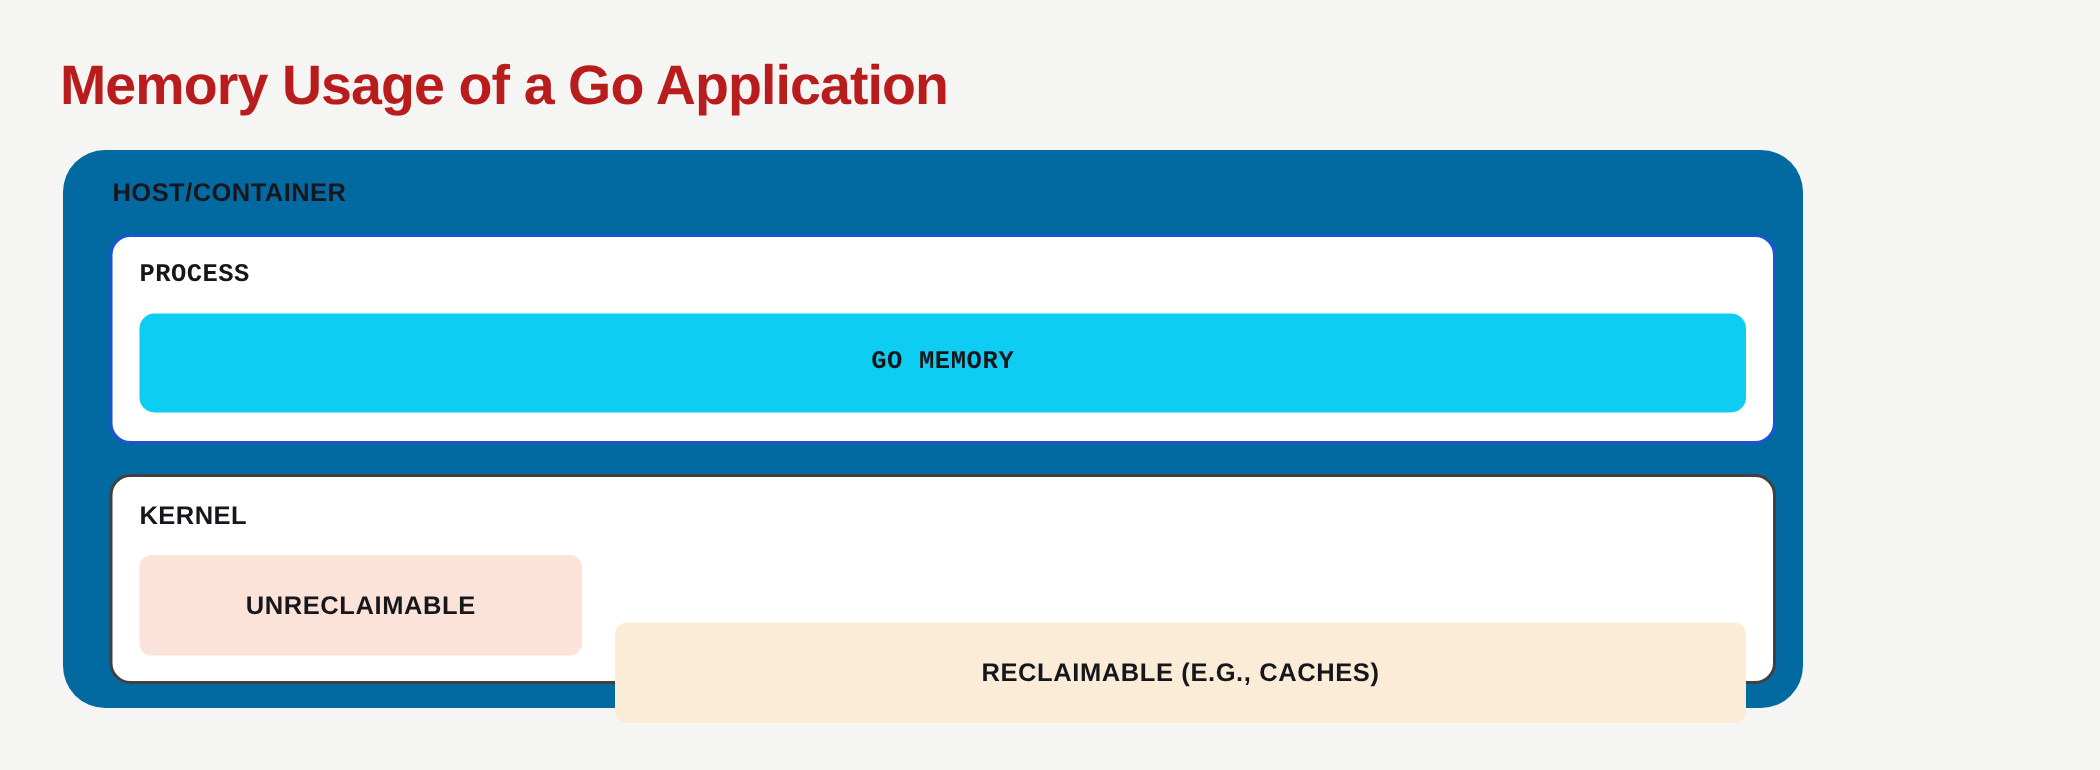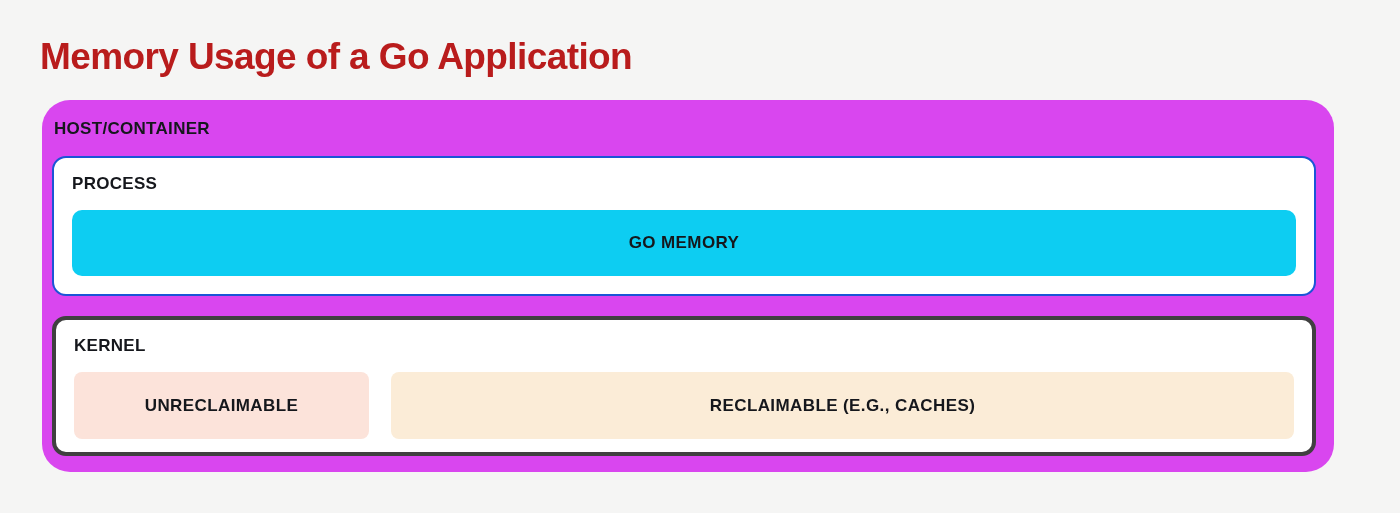--- a/index.html
+++ b/index.html
@@ -20,43 +20,43 @@
     font-size: 37px;
     font-weight: 800;
     letter-spacing: -0.6px;
     color: #b91c1c;
   }
 
   .host {
     position: absolute;
     left: 42px;
     top: 100px;
-    width: 1292px;
+    width: 1160px;
     height: 372px;
-    background: #d946ef;
+    background: #0369a1;
     border-radius: 28px;
-    padding: 19px 18px 18px 10px;
+    padding: 19px 18px 18px 31px;
   }
 
   .zone-label {
     font-size: 17px;
     font-weight: 700;
     letter-spacing: 0.3px;
     color: #15171c;
   }
   .host > .zone-label { margin-left: 2px; }
 
   .panel {
     background: #ffffff;
     border-radius: 14px;
     height: 140px;
     padding: 16px 18px 0 18px;
   }
-  .panel.process { margin-top: 17px; border: 2px solid #1b55d6; }
-  .panel.kernel  { margin-top: 20px; border: 4px solid #404040; }
+  .panel.process { margin-top: 17px; border: 2px solid #1b55d6; font-family: Liberation Mono, monospace; }
+  .panel.kernel  { margin-top: 20px; border: 2px solid #404040; }
 
   .box-row { display: flex; margin-top: 16px; }
   .process .box-row { }
   .kernel  .box-row { gap: 22px; }
 
   .mem-box {
     display: flex;
     flex-direction: column;
     align-items: center;
     justify-content: center;
@@ -64,21 +64,21 @@
     font-weight: 700;
     letter-spacing: 0.4px;
     text-align: center;
     line-height: 24px;
     color: #15171c;
   }
 
   .go-memory      { flex: 1 1 auto; height: 66px; background: #0dcdf2; border-radius: 10px; }
   .non-go-memory  { width: 296px;   height: 66px; background: #dbe4f9; border-radius: 7px; }
   .unreclaimable  { width: 295px;   height: 67px; background: #fce3da; border-radius: 8px; }
-  .reclaimable    { flex: 1 1 auto; height: 67px; background: #fbecd7; border-radius: 8px; }
+  .reclaimable    { flex: 1 1 auto; height: 67px; background: #fbecd7; border-radius: 8px; margin-top: 45px; }
 </style>
 </head>
 <body>
 
 <div class="page">
 
   <h1 class="title">Memory Usage of a Go Application</h1>
 
   <div class="host">
     <div class="zone-label">HOST/CONTAINER</div>

